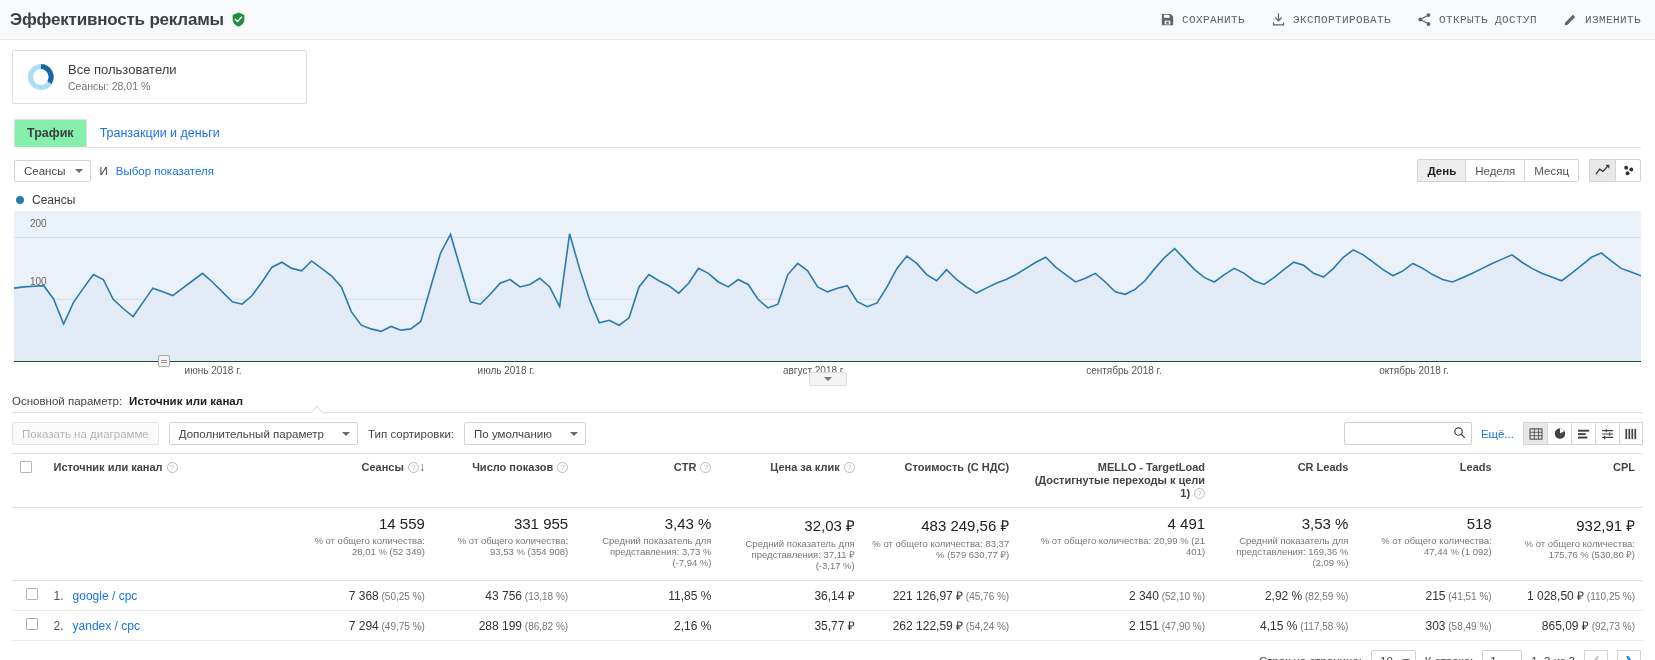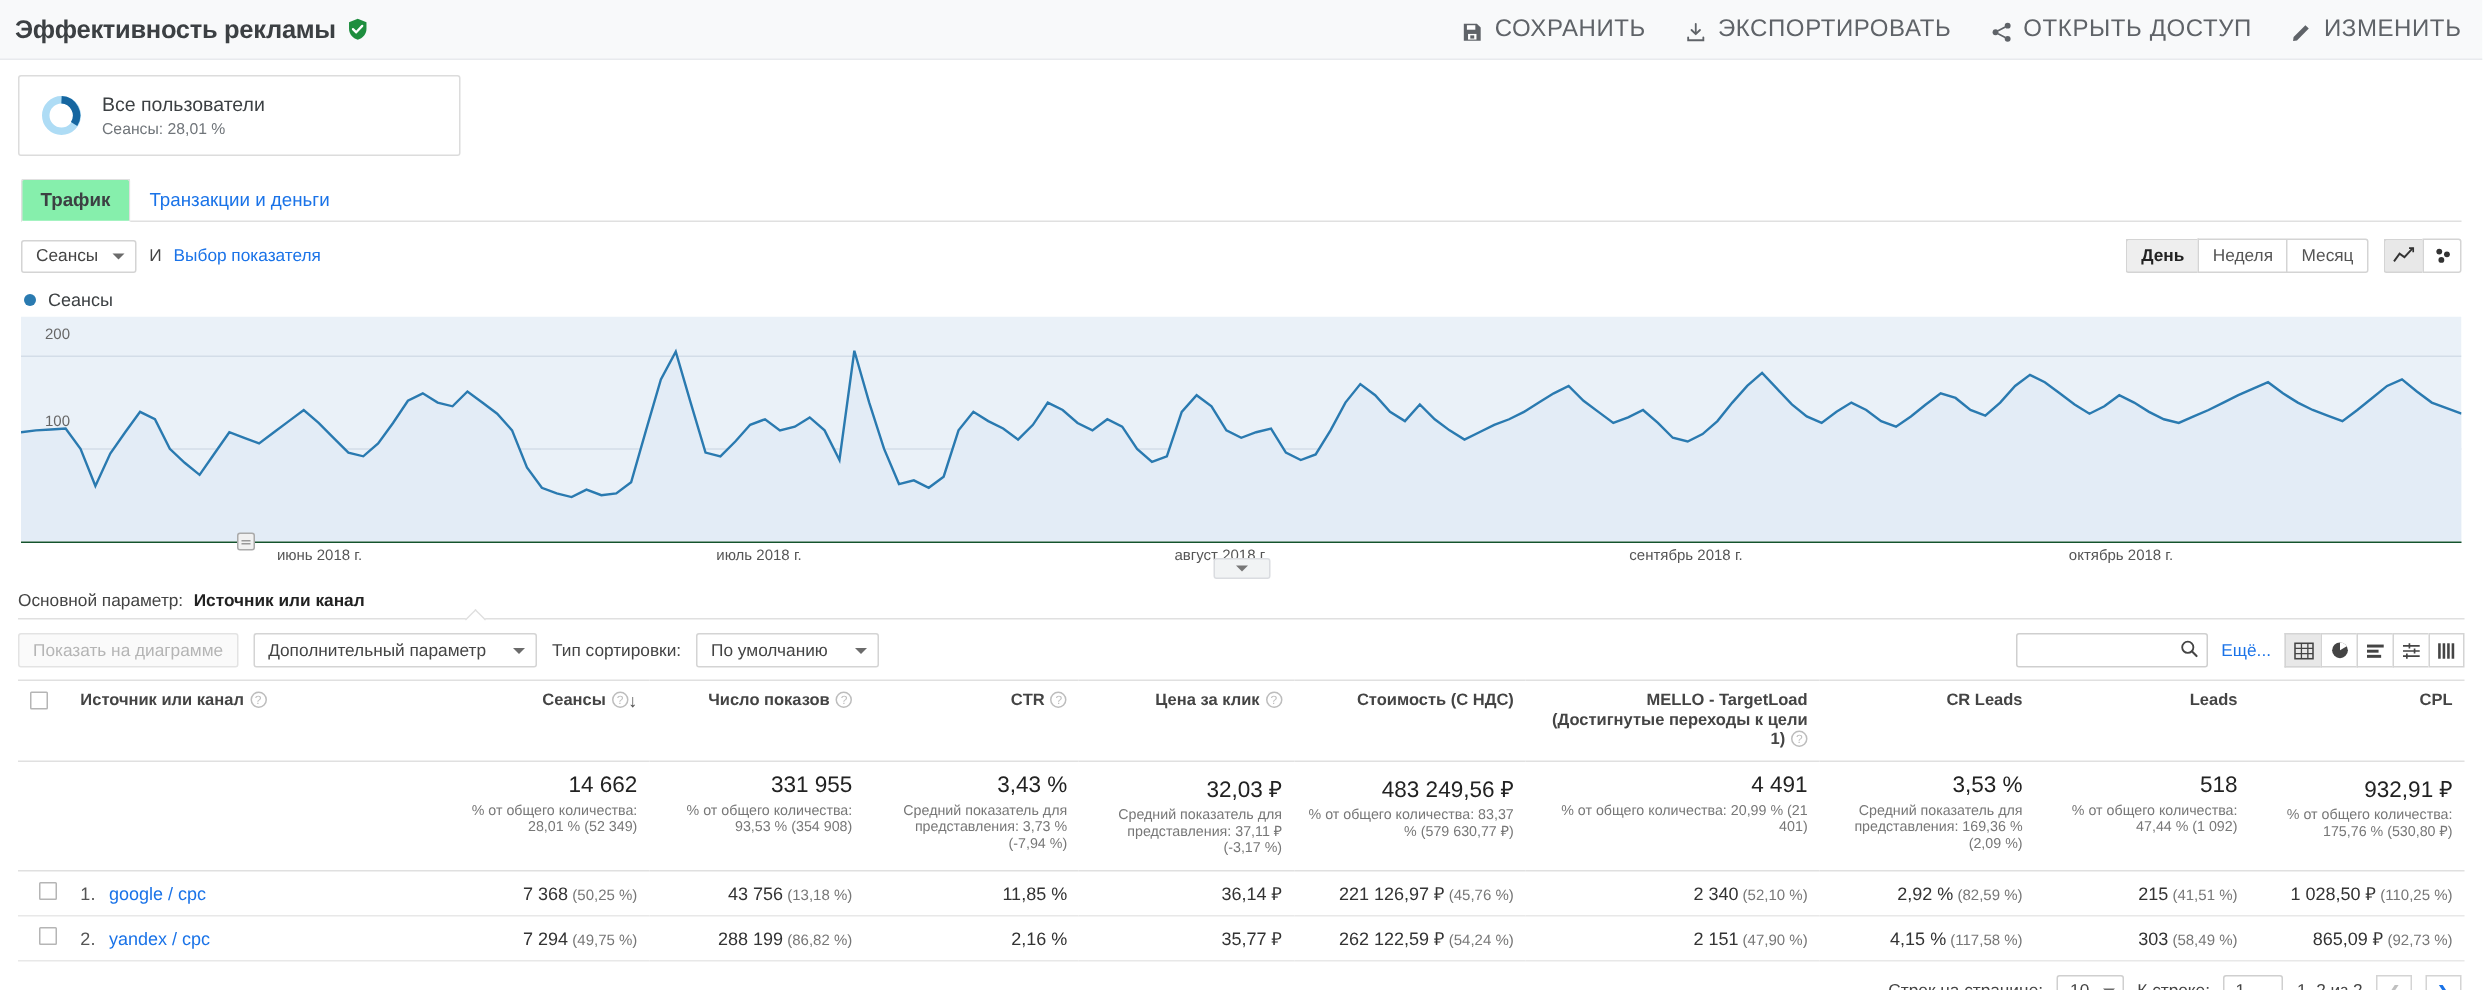--- a/index.html
+++ b/index.html
@@ -22,23 +22,23 @@
     font-size:17px; font-weight:bold; color:#3c4043;
     letter-spacing:-0.2px;
   }
   .verified {
     display:inline-block; width:15px; height:15px;
     margin-left:7px; vertical-align:-2px; position:relative;
   }
   .verified svg { display:block; }
   .top-actions { margin-left:auto; display:flex; align-items:center; gap:26px; }
   .top-action {
-    display:flex; align-items:flex-end; gap:7px;
-    color:#5f6368; font-size:16px; letter-spacing:.4px;
-    cursor:pointer; white-space:nowrap;
+    display:flex; align-items:center; gap:7px;
+    color:#5f6368; font-size:11px; letter-spacing:.4px;
+    cursor:pointer; white-space:nowrap;font-family:Liberation Mono, monospace;
   }
   .top-action svg { display:block; flex:0 0 auto; }
 
   
   .segstrip {
     display:flex; align-items:center;
     padding:10px 12px 0 12px; position:relative;
   }
   .segment {
     width:295px; height:54px; border:1px solid #dcdcdc; border-radius:2px;
@@ -464,21 +464,21 @@
       <th class="right"><span>CR Leads</span></th>
       <th class="right"><span>Leads</span></th>
       <th class="right"><span>CPL</span></th>
     </tr>
   </thead>
   <tbody>
     <tr>
       <td class="tot"></td>
       <td class="tot"></td>
       <td class="tot">
-        <div class="tot-main">14 662</div>
+        <div class="tot-main">14 559</div>
         <div class="tot-sub">% от общего количества: 28,01 % (52 349)</div>
       </td>
       <td class="tot">
         <div class="tot-main">331 955</div>
         <div class="tot-sub">% от общего количества: 93,53 % (354 908)</div>
       </td>
       <td class="tot">
         <div class="tot-main">3,43 %</div>
         <div class="tot-sub">Средний показатель для представления: 3,73 % (-7,94 %)</div>
       </td>

